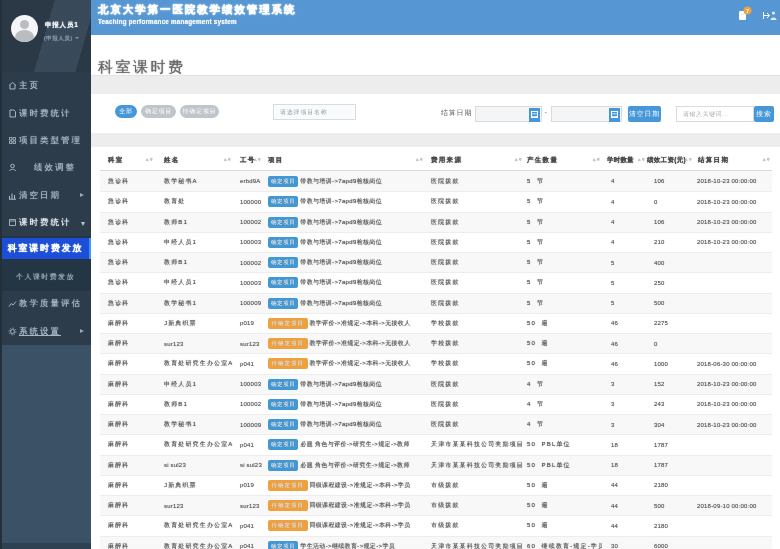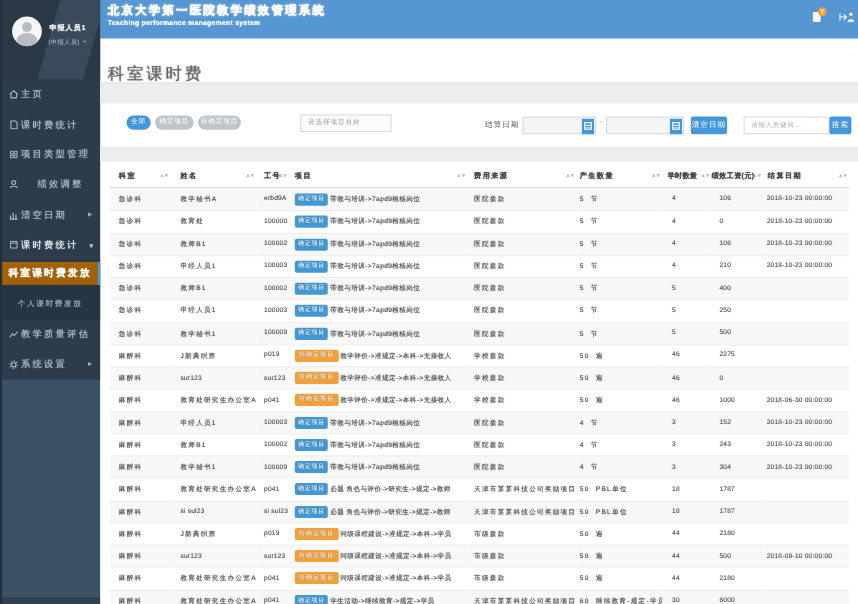--- a/index.html
+++ b/index.html
@@ -15,21 +15,21 @@
 #avatar .bd{position:absolute;left:4px;top:15px;width:19px;height:14px;border-radius:50% 50% 0 0;background:#b9bdc1;}
 .pname{position:absolute;left:45px;top:21px;font-size:6.5px;font-weight:bold;color:#eef2f5;letter-spacing:0.8px;}
 .prole{position:absolute;left:44px;top:35px;font-size:5.5px;color:#93a3b1;letter-spacing:0.5px;}
 #edge{position:absolute;left:0;top:0;width:2px;height:549px;background:#233039;}
 .mi{position:absolute;left:0;width:91px;height:27.4px;line-height:27.4px;font-size:8.5px;color:#a9b6c2;}
 .mi .cjk{margin-left:19px;letter-spacing:2px;}
 .mic{position:absolute;left:8px;top:9px;}
 .chev-r{position:absolute;right:7px;top:11px;width:0;height:0;border-left:4px solid #9aa9b7;border-top:2.8px solid transparent;border-bottom:2.8px solid transparent;}
 .chev-d{position:absolute;right:6px;top:12.5px;width:0;height:0;border-top:4px solid #b9c4cf;border-left:2.8px solid transparent;border-right:2.8px solid transparent;}
 #submenu{position:absolute;left:0;top:236.4px;width:91px;height:55px;background:#243544;}
-#subact{position:absolute;left:0;top:238px;width:91px;height:20.5px;background:#a16207;
+#subact{position:absolute;left:0;top:238px;width:91px;height:20.5px;background:#1d4ed8;
   line-height:20.5px;font-size:9px;font-weight:bold;color:#fff;text-align:center;}
 #subact i{position:absolute;right:0;top:0;width:2.5px;height:20.5px;background:#4596f0;}
 #sub2{position:absolute;left:0;top:266px;width:91px;height:22px;line-height:22px;
   font-size:7px;color:#9aa8b4;text-align:center;}
 #sbot{position:absolute;left:0;top:543px;width:91px;height:6px;background:#2e4152;}
 
 #header{position:absolute;left:91px;top:0;width:689px;height:35px;background:#5697d3;}
 #htitle{position:absolute;left:7px;top:3px;font-size:10.5px;font-weight:bold;color:#fff;
   letter-spacing:1.8px;text-shadow:0 0 1px #fff,0 0 1px #fff,0 0 2.2px rgba(255,255,255,.8);}
 #hsub{position:absolute;left:7px;top:18px;font-size:6.3px;font-weight:bold;color:#f0f5fa;letter-spacing:0.2px;text-shadow:0 0 0.8px #fff;}
@@ -123,21 +123,21 @@
       </svg><span class="cjk">绩效调整</span></div>
 <div class="mi" style="top:181.5px;"><svg width="9" height="9" viewBox="0 0 9 9" class="mic">
         <path d="M1.5 8 V5 M4 8 V2.5 M6.5 8 V4 M1 8.2 H8" stroke="#a9b6c2" stroke-width="1.1" fill="none"></path>
       </svg><span class="cjk">清空日期</span><span class="chev-r"></span></div>
 <div class="mi" style="top:209.0px;color:#e6edf3;"><svg width="9" height="9" viewBox="0 0 9 9" class="mic">
         <path d="M1.5 1.5 H7.5 V7.5 H1.5 Z M1.5 3 H7.5" stroke="#a9b6c2" stroke-width="0.9" fill="none"></path>
       </svg><span class="cjk">课时费统计</span><span class="chev-d"></span></div>
 <div class="mi" style="top:290.3px;"><svg width="9" height="9" viewBox="0 0 9 9" class="mic">
         <path d="M1 7.5 L3.3 4.5 L5 6 L8 2.5" stroke="#a9b6c2" stroke-width="1" fill="none"></path>
       </svg><span class="cjk">教学质量评估</span></div>
-<div class="mi" style="top:317.8px;"><svg width="9" height="9" viewBox="0 0 9 9" class="mic">
+<div class="mi" style="top:317.8px;text-decoration:underline;"><svg width="9" height="9" viewBox="0 0 9 9" class="mic">
         <circle cx="4.5" cy="4.5" r="2" stroke="#a9b6c2" fill="none"></circle>
         <circle cx="4.5" cy="4.5" r="3.4" stroke="#a9b6c2" stroke-dasharray="1.2 1.4" fill="none"></circle>
       </svg><span class="cjk">系统设置</span><span class="chev-r"></span></div>
   <div id="submenu"></div>
   <div id="subact"><span class="cjk" style="letter-spacing:1.8px">科室课时费发放</span><i></i></div>
   <div id="sub2"><span class="cjk" style="letter-spacing:1.4px">个人课时费发放</span></div>
   <div id="sbot"></div>
   <div id="edge"></div>
 </div>
 <div id="ptitle">科室课时费</div>

